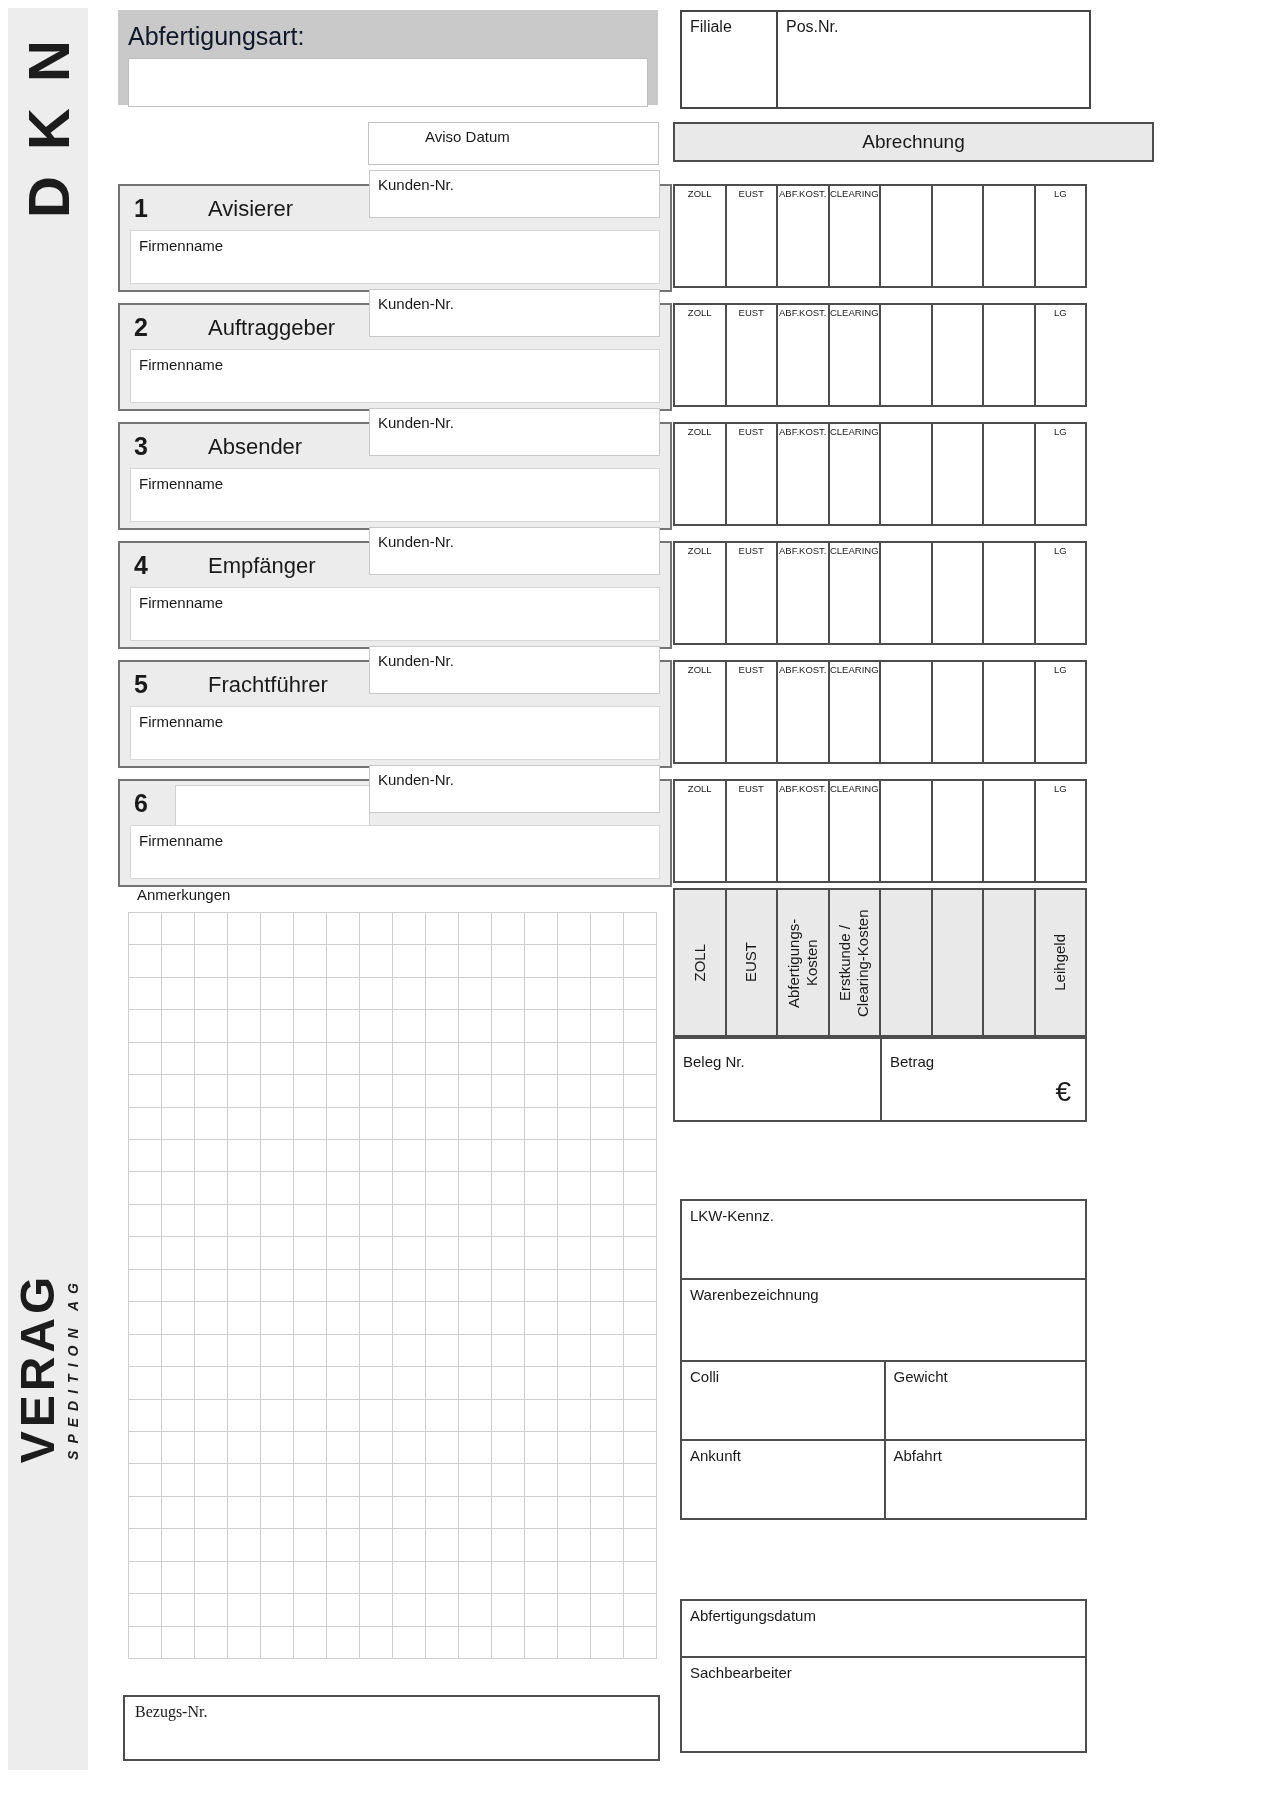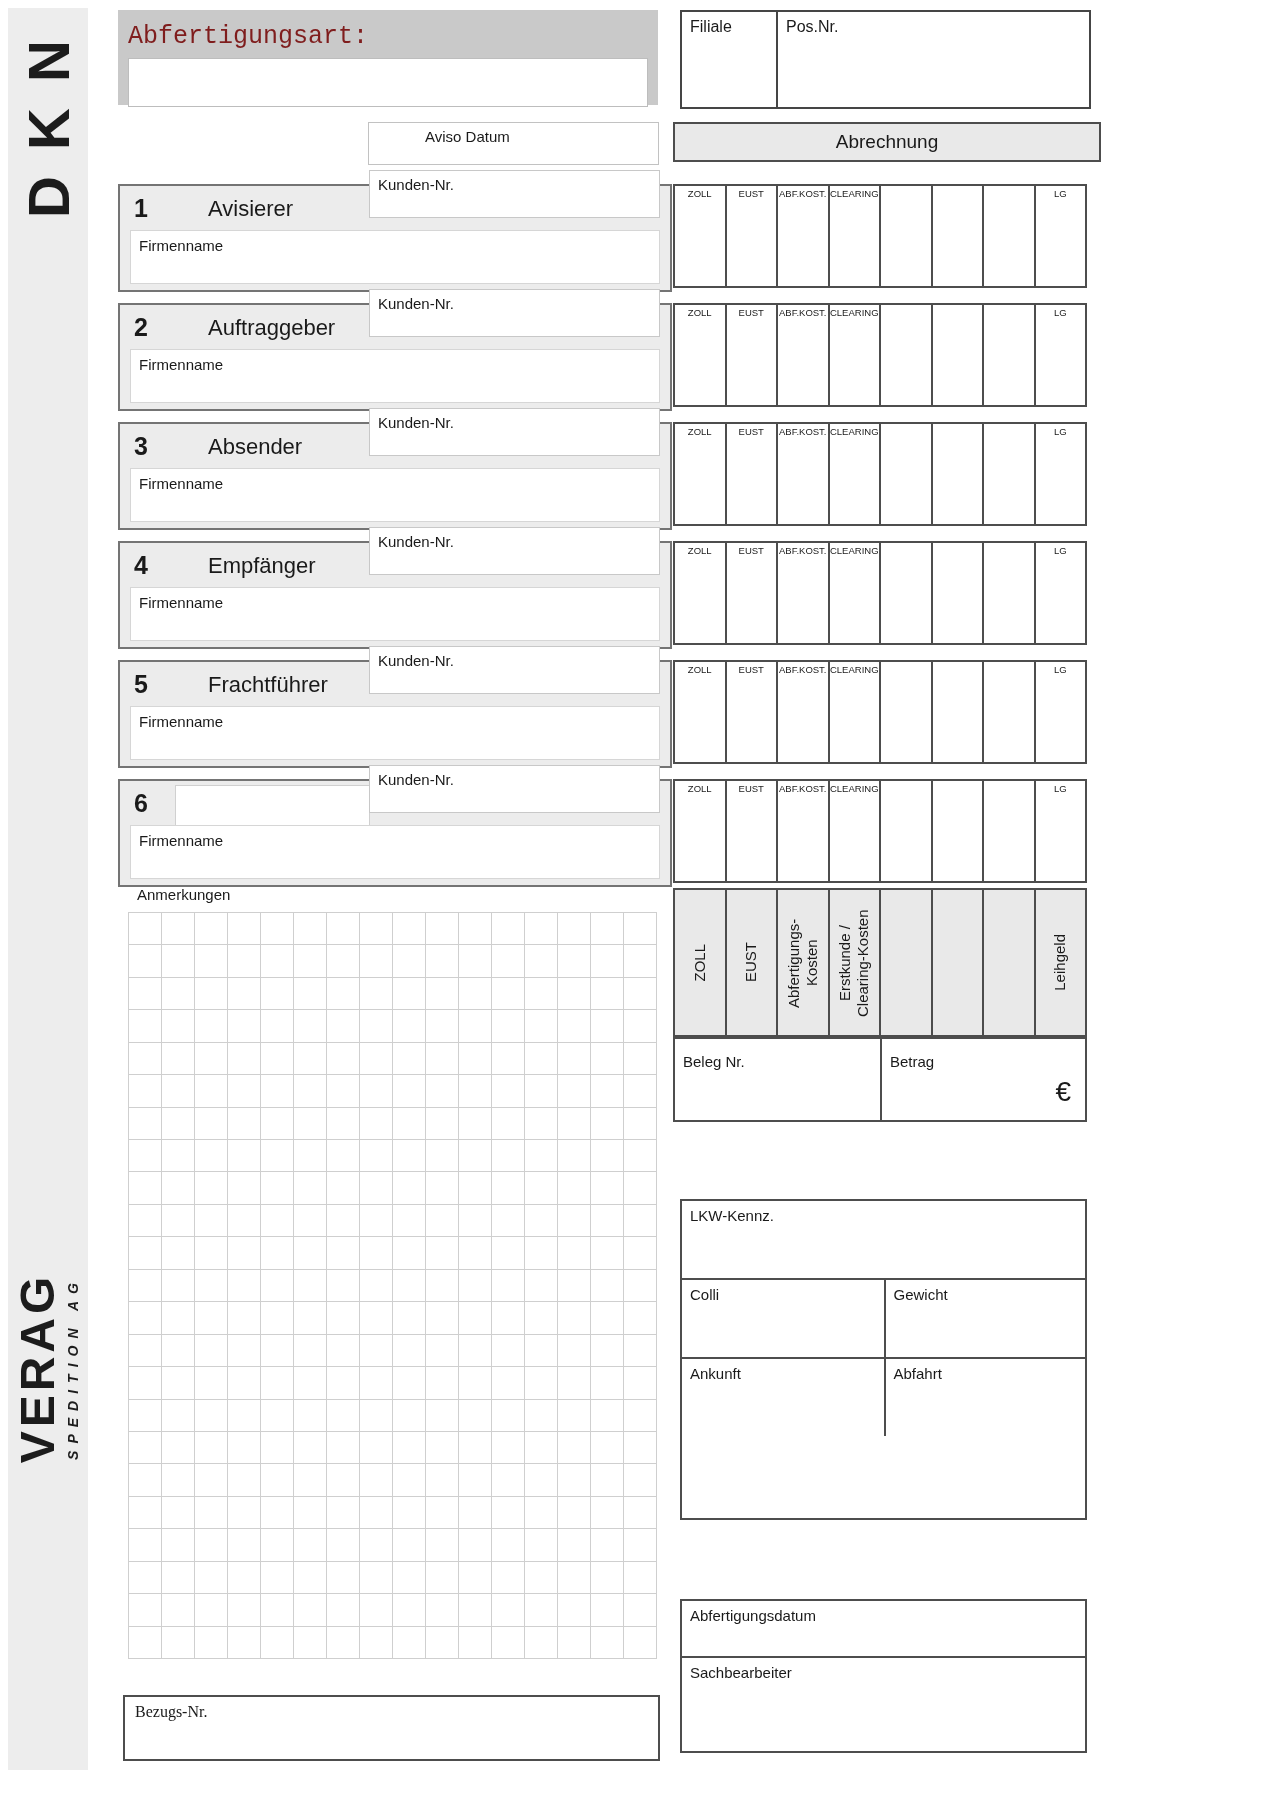--- a/index.html
+++ b/index.html
@@ -11,21 +11,21 @@
   .nkd{position:absolute;left:8px;top:28px;width:80px;display:flex;flex-direction:column;align-items:center;gap:2px;}
   .nkd span{display:flex;align-items:center;justify-content:center;width:70px;height:66px;
             transform:rotate(-90deg);font-size:58px;font-weight:900;letter-spacing:0;color:#1c1c1c;}
   .verag{position:absolute;left:-98px;top:1331px;width:290px;height:74px;transform:rotate(-90deg);
          display:flex;flex-direction:column;align-items:center;justify-content:center;color:#1c1c1c;}
   .verag .big{font-size:48px;font-weight:900;letter-spacing:4px;line-height:1;}
   .verag .sub{font-size:14px;font-weight:700;font-style:italic;letter-spacing:7px;margin-top:3px;}
 
   
   .abf-head{position:absolute;left:118px;top:10px;width:540px;height:95px;background:#c9c9c9;}
-  .abf-head .lbl{position:absolute;left:10px;top:12px;font-size:25px;color:#7f1d1d;font-family:Liberation Mono, monospace;}
+  .abf-head .lbl{position:absolute;left:10px;top:12px;font-size:25px;color:#0f172a;}
   .abf-head .inp{position:absolute;left:10px;top:48px;width:518px;height:47px;background:#fff;border:1px solid #bdbdbd;}
 
   .filiale-box{position:absolute;left:680px;top:10px;width:407px;height:95px;background:#fff;border:2px solid #454545;display:flex;}
   .filiale-box .cell{position:relative;height:100%;}
   .filiale-box .c1{width:94px;border-right:2px solid #454545;}
   .filiale-box .c2{flex:1;}
   .filiale-box .cell span{position:absolute;left:8px;top:6px;font-size:16px;}
 
   .aviso{position:absolute;left:368px;top:122px;width:289px;height:41px;background:#fff;border:1px solid #c2c2c2;}
   .aviso span{position:absolute;left:8px;top:5px;font-size:15px;margin-left:48px;}
@@ -34,21 +34,21 @@
   .sec{position:absolute;left:118px;width:550px;height:104px;background:#ececec;border:2px solid #747474;}
   .sec .num{position:absolute;left:14px;top:8px;font-size:25px;font-weight:700;}
   .sec .ttl{position:absolute;left:52px;top:10px;font-size:22px;margin-left:36px;}
   .sec .kunden{position:absolute;right:10px;top:-16px;width:289px;height:46px;background:#fff;border:1px solid #c8c8c8;}
   .sec .kunden span{position:absolute;left:8px;top:5px;font-size:15px;}
   .sec .firma{position:absolute;left:10px;right:10px;top:44px;height:52px;background:#fff;border:1px solid #d6d6d6;}
   .sec .firma span{position:absolute;left:8px;top:6px;font-size:15px;}
   .sec .title-blank{position:absolute;left:55px;top:4px;width:193px;height:40px;background:#fff;border:1px solid #d0d0d0;}
 
   
-  .abr-title{position:absolute;left:673px;top:122px;width:428px;height:40px;background:#e9e9e9;border:2px solid #4d4d4d;
+  .abr-title{position:absolute;left:673px;top:122px;width:481px;height:40px;background:#e9e9e9;border:2px solid #4d4d4d;
              display:flex;align-items:center;justify-content:center;font-size:19px;box-sizing:border-box;}
   .abr-row{position:absolute;left:673px;width:414px;height:104px;border:2px solid #4d4d4d;background:#fff;
            display:flex;box-sizing:border-box;}
   .abr-cell{flex:1;border-left:2px solid #4d4d4d;position:relative;}
   .abr-cell:first-child{border-left:none;}
   .abr-cell span{position:absolute;left:0;right:0;top:2px;text-align:center;font-size:9.5px;letter-spacing:0;white-space:nowrap;overflow:hidden;}
 
   .vlabels{position:absolute;left:673px;top:888px;width:414px;height:149px;border:2px solid #4d4d4d;background:#e9e9e9;
            display:flex;box-sizing:border-box;}
   .vlabels .vcell{flex:1;border-left:2px solid #4d4d4d;display:flex;align-items:center;justify-content:center;overflow:hidden;}
@@ -750,20 +750,23 @@
       <div></div>
       <div></div>
       <div></div>
       <div></div>
     </div>
 
   <div class="ship">
     <div class="row r1">
       <span class="lab">LKW-Kennz.</span>
     </div>
+    <div class="row r2">
+      <span class="lab">Warenbezeichnung</span>
+    </div>
     <div class="row r34">
       <div class="half h1">
         <span class="lab">Colli</span>
       </div>
       <div class="half h2">
         <span class="lab">Gewicht</span>
       </div>
     </div>
     <div class="row r34">
       <div class="half h1">

